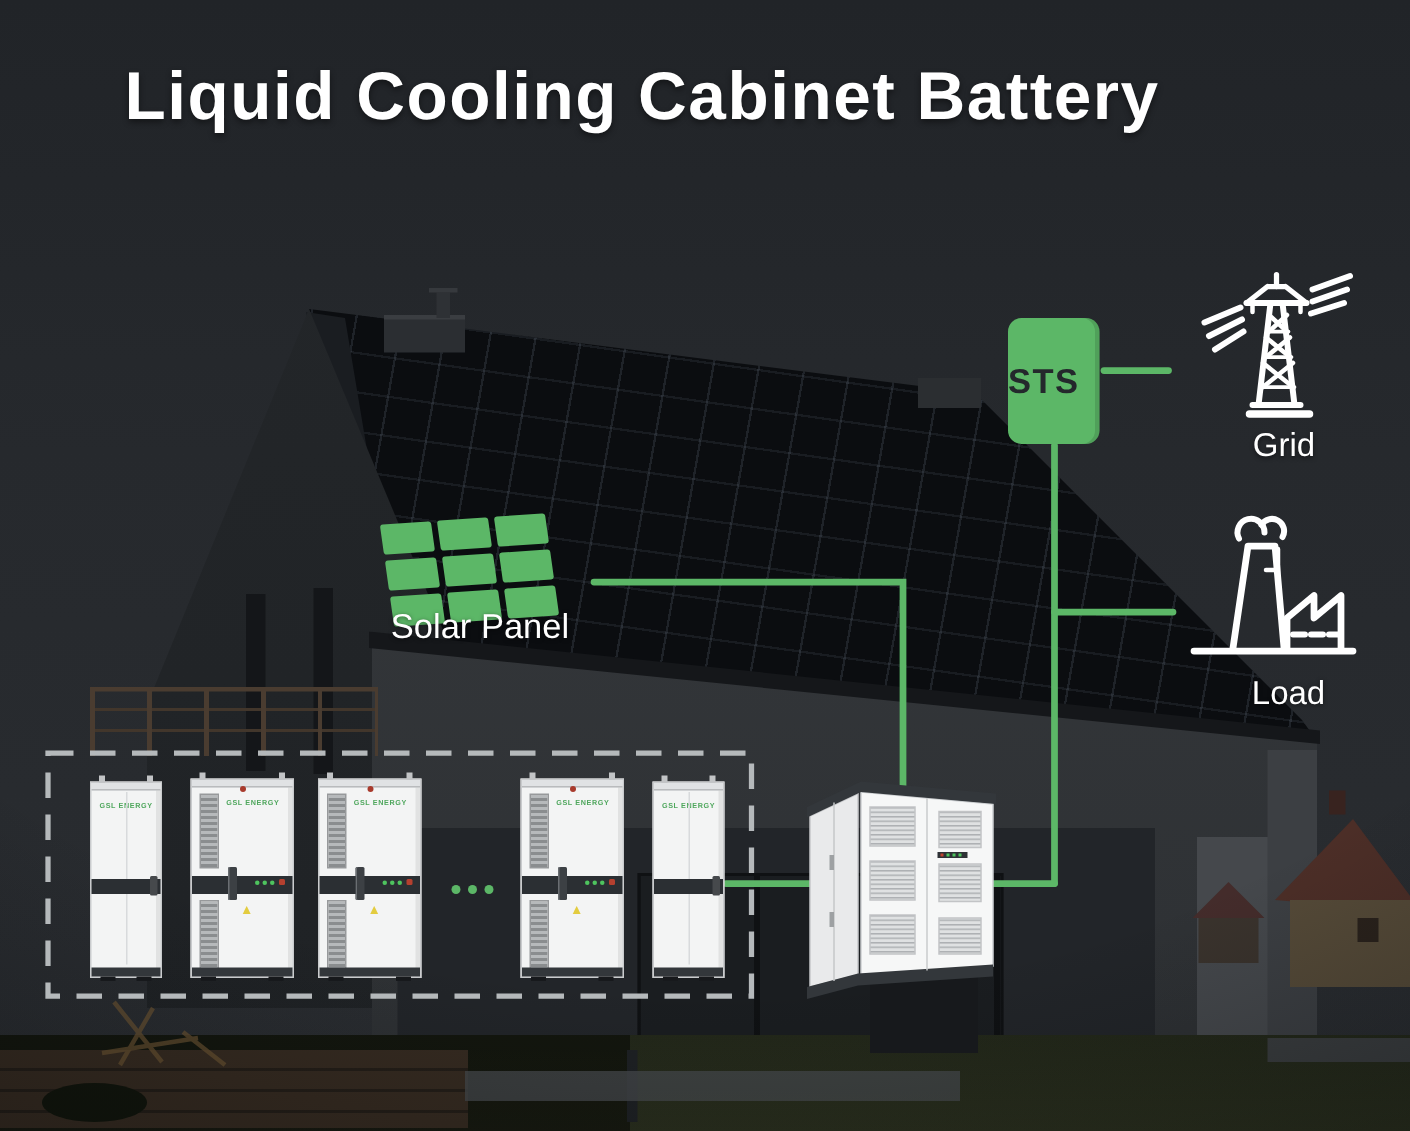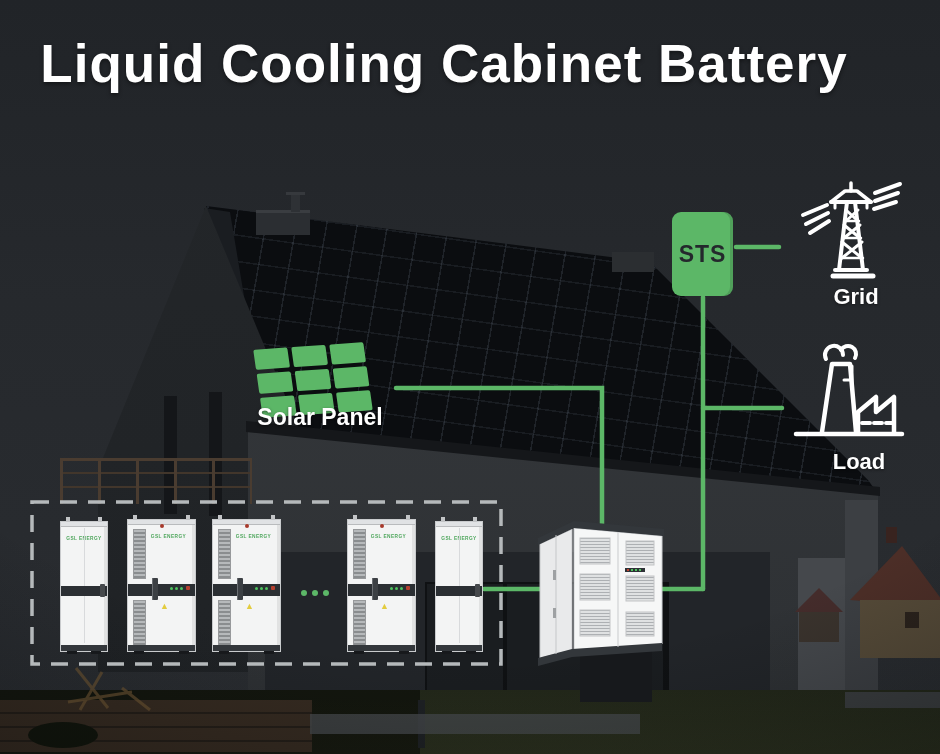--- a/index.html
+++ b/index.html
@@ -53,36 +53,36 @@
   .gravel2{left:845px;top:692px;width:95px;height:16px;background:#3a3d3f;}
   .rail-top{left:60px;top:458px;width:192px;height:3px;background:#4a3c30;}
   .rail-mid{left:60px;top:472px;width:192px;height:2px;background:#42362b;}
   .rail-low{left:60px;top:486px;width:192px;height:2px;background:#42362b;}
   .rail-posts{left:60px;top:458px;width:192px;height:46px;
     background:repeating-linear-gradient(90deg,#4a3c30 0 3px,transparent 3px 38px);}
   .vignette{inset:0;pointer-events:none;
     background:radial-gradient(120% 95% at 50% 35%, transparent 55%, rgba(4,6,8,.5) 100%);}
 
   
-  .title{left:16px;top:34px;width:856px;text-align:center;color:#fff;
-    font-weight:700;font-size:53px;line-height:60px;letter-spacing:1px;
+  .title{left:0;top:34px;width:856px;text-align:center;color:#fff;
+    font-weight:700;font-size:45px;line-height:60px;letter-spacing:1px;
     text-shadow:0 2px 4px rgba(0,0,0,.45);}
 
   
   .lines{left:0;top:0;}
   .solar-grid{left:258px;top:346px;width:110px;height:68px;display:grid;
     grid-template-columns:repeat(3,34px);grid-template-rows:repeat(3,20px);gap:4px;
     transform:skew(8deg,-4deg);}
   .solar-grid .cell{background:#5cb767;border-radius:2px;}
-  .lbl{color:#fff;font-weight:700;text-align:center;text-shadow:0 1px 3px rgba(0,0,0,.5);}
+  .lbl{color:#fff;font-weight:400;text-align:center;text-shadow:0 1px 3px rgba(0,0,0,.5);}
   .lbl-solar{left:250px;top:404px;width:140px;font-size:23px;}
   .lbl-grid{left:806px;top:284px;width:100px;font-size:22px;}
   .lbl-load{left:809px;top:449px;width:100px;font-size:22px;}
   .sts{left:672px;top:212px;width:61px;height:84px;background:#5cb767;border-radius:9px;
-    display:flex;align-items:center;justify-content:center;
+    display:flex;align-items:center;
     color:#24282c;font-size:23px;font-weight:700;letter-spacing:1px;
     box-shadow:inset -3px 0 0 rgba(0,0,0,.12);}
 
   
   .cab{background:#f3f4f4;border:1px solid #c9cbcd;box-sizing:border-box;
     box-shadow:inset -3px 0 0 rgba(0,0,0,.07);}
   .cap{position:absolute;top:0;left:0;right:0;height:4px;background:#e0e2e4;border-bottom:1px solid #b9bbbd;}
   .hookL,.hookR{position:absolute;top:-5px;width:4px;height:5px;background:#c2c4c6;}
   .hookL{left:5px}.hookR{right:5px}
   .brand{position:absolute;top:13px;left:0;right:0;text-align:center;font-size:6px;

